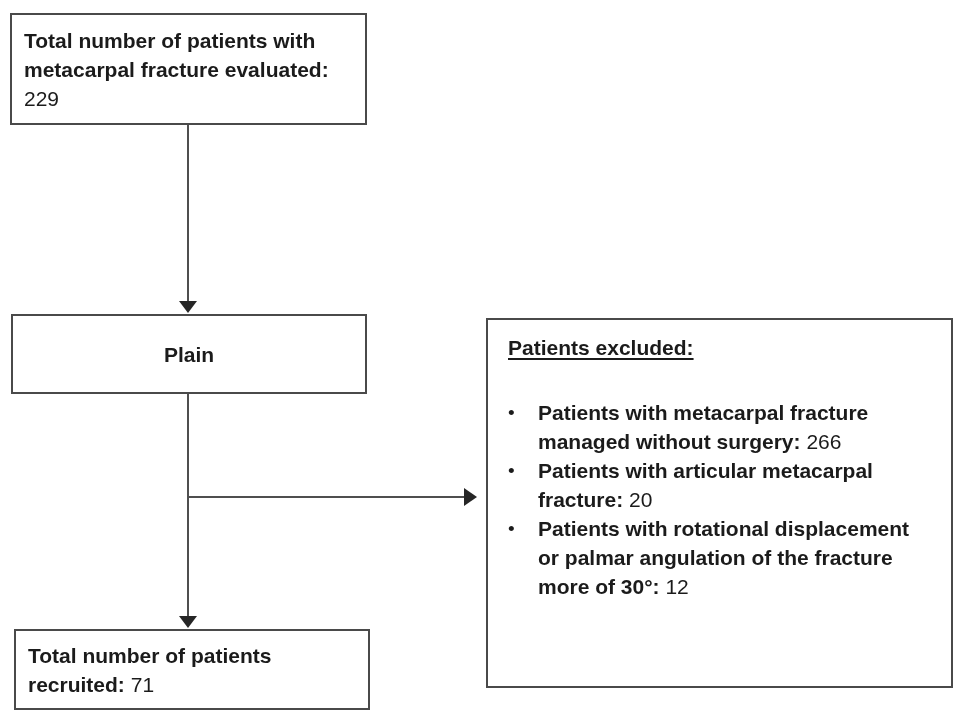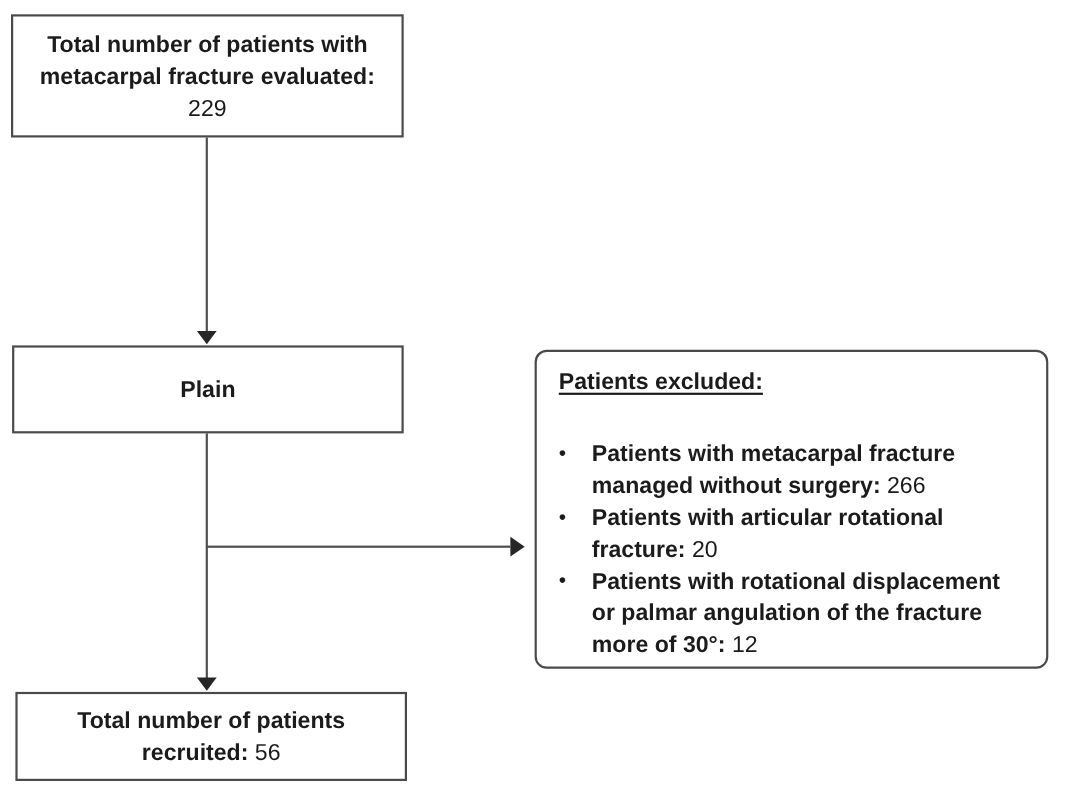--- a/index.html
+++ b/index.html
@@ -23,26 +23,26 @@
     background: #ffffff;
     font-weight: 700;
     font-size: 21px;
     line-height: 29px;
   }
   .box.center {
     display: flex;
     flex-direction: column;
     align-items: center;
     justify-content: center;
-    text-align: center;
+    text-align: left;
   }
   .box-evaluated  { left: 10px;  top: 13px;  width: 357px; height: 112px; padding: 4px 12px; }
   .box-radiographs{ left: 11px;  top: 314px; width: 356px; height: 80px;  padding: 6px 12px; }
   .box-recruited  { left: 14px;  top: 629px; width: 356px; height: 81px;  padding: 2px 12px; }
-  .box-excluded   { left: 486px; top: 318px; width: 467px; height: 290px; padding: 13px 16px 0 20px; border-radius: 11px; }
+  .box-excluded   { left: 486px; top: 318px; width: 467px; height: 370px; padding: 13px 16px 0 20px; }
 
   .num { font-weight: 400; }
   .line-block { display: block; }
 
   
   .vline, .hline {
     position: absolute;
     background: #4f4f4f;
   }
   .vline { width: 2px; }
@@ -118,38 +118,38 @@
 
   <div class="vline vline-2"></div>
   <div class="arrow-down arrow-down-2"></div>
 
   <div class="hline hline-branch"></div>
   <div class="arrow-right arrow-right-1"></div>
 
   <div class="box center box-recruited">
     <div>
       <span>Total number of patients recruited:</span>
-      <span class="num">56</span>
+      <span class="num">71</span>
     </div>
   </div>
 
   <div class="box box-excluded">
     <p class="excluded-title">Patients excluded:</p>
     <ul class="excluded-list">
       <li>
         <span class="bullet">•</span>
         <span class="li-text">
           <span>Patients with metacarpal fracture managed without surgery:</span>
           <span class="num">266</span>
         </span>
       </li>
       <li>
         <span class="bullet">•</span>
         <span class="li-text">
-          <span>Patients with articular rotational fracture:</span>
+          <span>Patients with articular metacarpal fracture:</span>
           <span class="num">20</span>
         </span>
       </li>
       <li>
         <span class="bullet">•</span>
         <span class="li-text">
           <span>Patients with rotational displacement or palmar angulation of the fracture more of 30°:</span>
           <span class="num">12</span>
         </span>
       </li>

